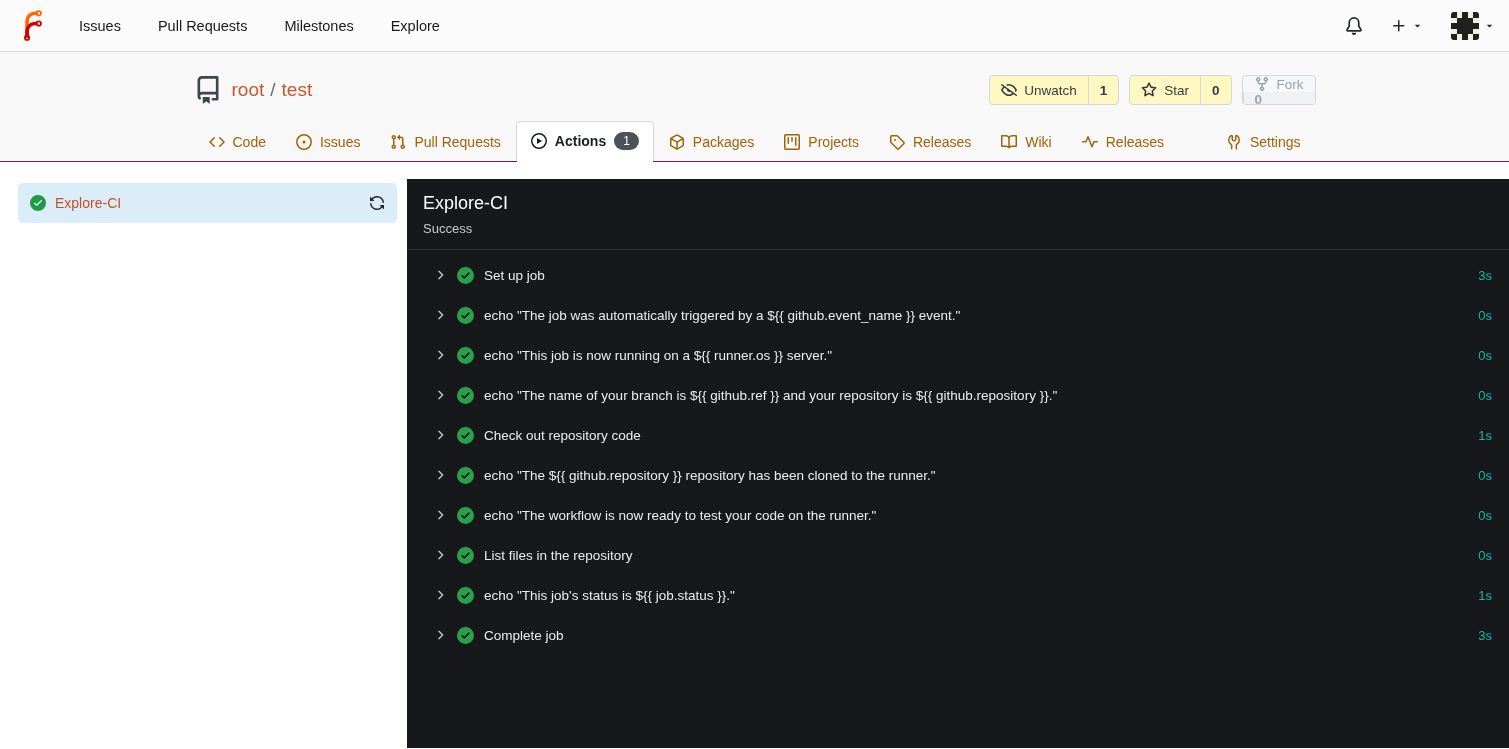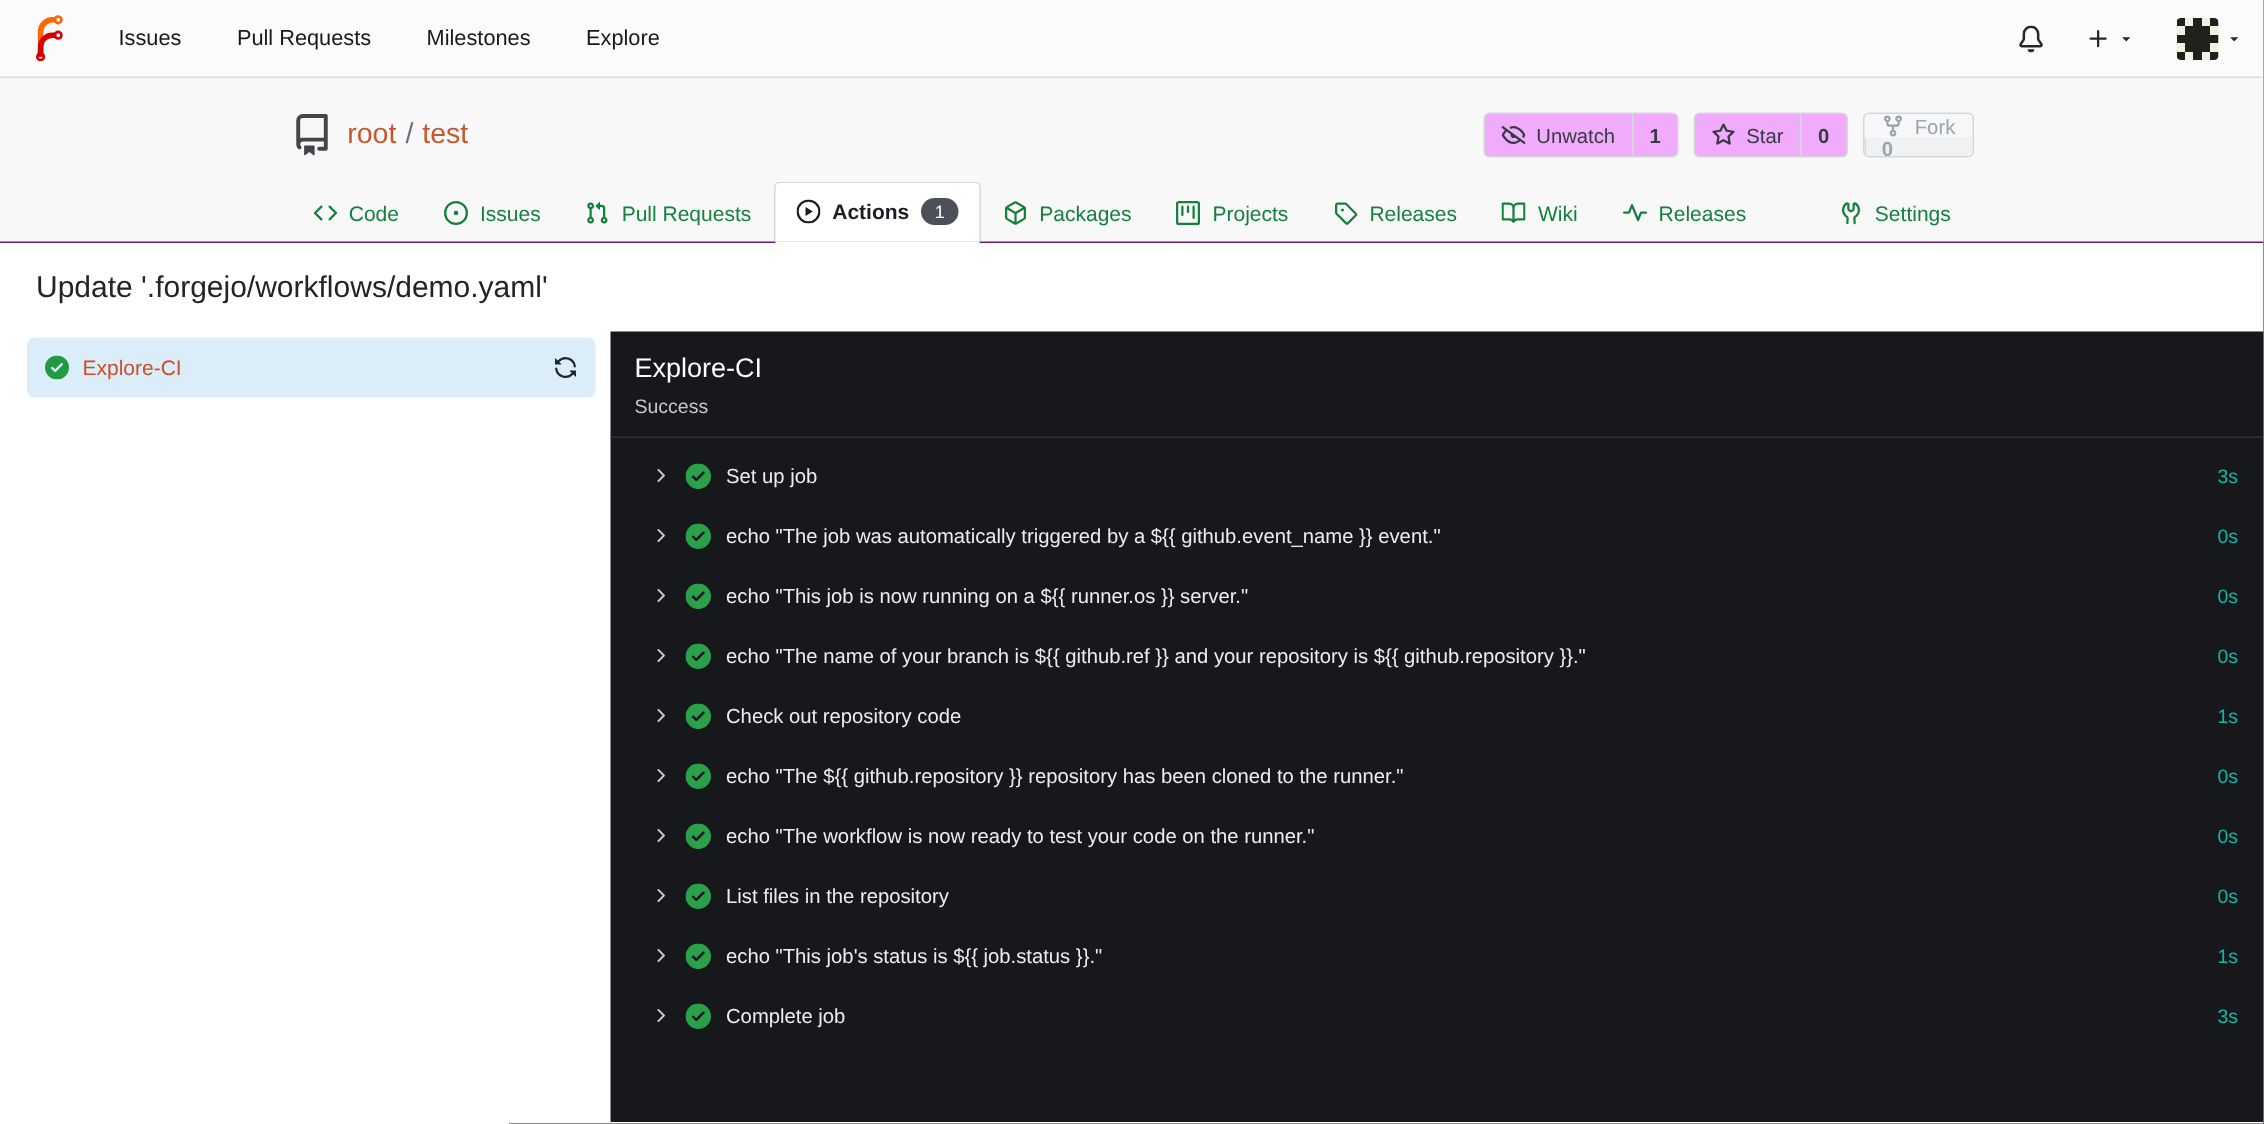--- a/index.html
+++ b/index.html
@@ -30,33 +30,33 @@
 
   
   .repo-header { background:#f8f8f8; border-bottom:1px solid #701a75; height:110px; }
   .repo-header-inner { width:1122px; margin:0 auto; padding-top:18px; height:100%; display:flex; flex-direction:column; }
   .repo-title-row { display:flex; align-items:center; height:40px; }
   .repo-icon { color:#41464c; margin-right:10px; }
   .repo-owner, .repo-name { font-size:19px; color:#c9572d; text-decoration:none; cursor:pointer; }
   .repo-sep { font-size:19px; color:#66707c; margin:0 6px; }
   .repo-buttons { margin-left:auto; display:flex; gap:10px; }
   .split-btn {
-    display:flex; align-items:stretch; height:30px; background:#f0abfc;
+    display:flex; align-items:stretch; height:30px; background:#fef9c3;
     border:1px solid #d4d7da; border-radius:4px; overflow:hidden;
     font-size:13.5px; color:#353b41; cursor:pointer;
   }
   .split-btn .main { display:flex; align-items:center; gap:7px; padding:0 11px; }
   .split-btn .count { display:flex; align-items:center; padding:0 11px; border-left:1px solid #d4d7da; font-weight:600; }
   .split-btn.disabled { background:#f6f7f8; color:#9ba3ab; cursor:default;flex-direction:column; }
   .split-btn.disabled .count { background:#eff1f3; }
 
   .repo-tabs { display:flex; align-items:flex-end; margin-top:auto; }
   .tab {
     display:flex; align-items:center; gap:8px; padding:10px 14px 11px;
-    font-size:14px; color:#15803d; cursor:pointer; text-decoration:none;
+    font-size:14px; color:#a16207; cursor:pointer; text-decoration:none;
     border:1px solid transparent; border-bottom:none; border-radius:4px 4px 0 0;
   }
   .tab.active { background:#fff; border-color:#d8d8d8; color:#1b1f24; font-weight:700; position:relative;text-align:right; }
   .tab.active::after { content:""; position:absolute; left:0; right:0; bottom:-1px; height:1px; background:#fff; }
   .tab-badge {
     background:#4c5158; color:#fff; font-size:12px; font-weight:500;
     padding:2px 9px; border-radius:10px; line-height:14px;
   }
   .tab-settings { margin-left:auto; }
 
@@ -243,21 +243,20 @@
         <svg width="16" height="16" viewBox="0 0 16 16" fill="currentColor">
             <path d="M5.433 2.304A4.49 4.49 0 0 0 3.5 6c0 1.598.832 3.002 2.09 3.802.518.328.929.923.902 1.64v.008l-.164 3.337a.75.75 0 1 1-1.498-.073l.163-3.33c.002-.085-.05-.216-.207-.316A5.996 5.996 0 0 1 2 6a5.99 5.99 0 0 1 2.567-4.92 1.482 1.482 0 0 1 1.673-.04c.462.296.76.827.76 1.423v2.82c0 .082.041.16.11.206l.75.51a.25.25 0 0 0 .28 0l.75-.51A.249.249 0 0 0 9 5.282V2.463c0-.596.298-1.127.76-1.423a1.482 1.482 0 0 1 1.673.04A5.99 5.99 0 0 1 14 6a5.996 5.996 0 0 1-2.786 5.068c-.157.1-.209.23-.207.315l.163 3.33a.752.752 0 0 1-1.094.714.75.75 0 0 1-.404-.64l-.164-3.345c-.027-.717.384-1.312.902-1.64A4.496 4.496 0 0 0 12.5 6a4.49 4.49 0 0 0-1.933-3.696c-.024.017-.067.067-.067.16v2.818a1.75 1.75 0 0 1-.767 1.448l-.75.51a1.75 1.75 0 0 1-1.966 0l-.75-.51A1.75 1.75 0 0 1 5.5 5.282V2.463c0-.092-.043-.142-.067-.159Z"></path>
           </svg>
         <span>Settings</span>
       </a>
     </nav>
   </div>
 </section>
 
 <main class="run-main">
-  <h2 class="run-title">Update '.forgejo/workflows/demo.yaml'</h2>
 
   <div class="run-body">
     <aside class="jobs-sidebar">
       <div class="job-item">
         <svg class="green-check" width="16" height="16" viewBox="0 0 16 16" fill="currentColor">
             <path d="M8 16A8 8 0 1 1 8 0a8 8 0 0 1 0 16Zm3.78-9.72a.751.751 0 0 0-.018-1.042.751.751 0 0 0-1.042-.018L6.75 9.19 5.28 7.72a.751.751 0 0 0-1.042.018.751.751 0 0 0-.018 1.042l2 2a.75.75 0 0 0 1.06 0Z"></path>
           </svg>
         <span class="job-item-label">Explore-CI</span>
         <svg class="job-rerun" width="16" height="16" viewBox="0 0 16 16" fill="currentColor">
             <path d="M1.705 8.005a.75.75 0 0 1 .834.656 5.5 5.5 0 0 0 9.592 2.97l-1.204-1.204a.25.25 0 0 1 .177-.427h3.646a.25.25 0 0 1 .25.25v3.646a.25.25 0 0 1-.427.177l-1.38-1.38A7.002 7.002 0 0 1 1.05 8.84a.75.75 0 0 1 .656-.834ZM8 2.5a5.487 5.487 0 0 0-4.131 1.869l1.204 1.204A.25.25 0 0 1 4.896 6H1.25A.25.25 0 0 1 1 5.75V2.104a.25.25 0 0 1 .427-.177l1.38 1.38A7.002 7.002 0 0 1 14.95 7.16a.75.75 0 0 1-1.49.178A5.5 5.5 0 0 0 8 2.5Z"></path>

